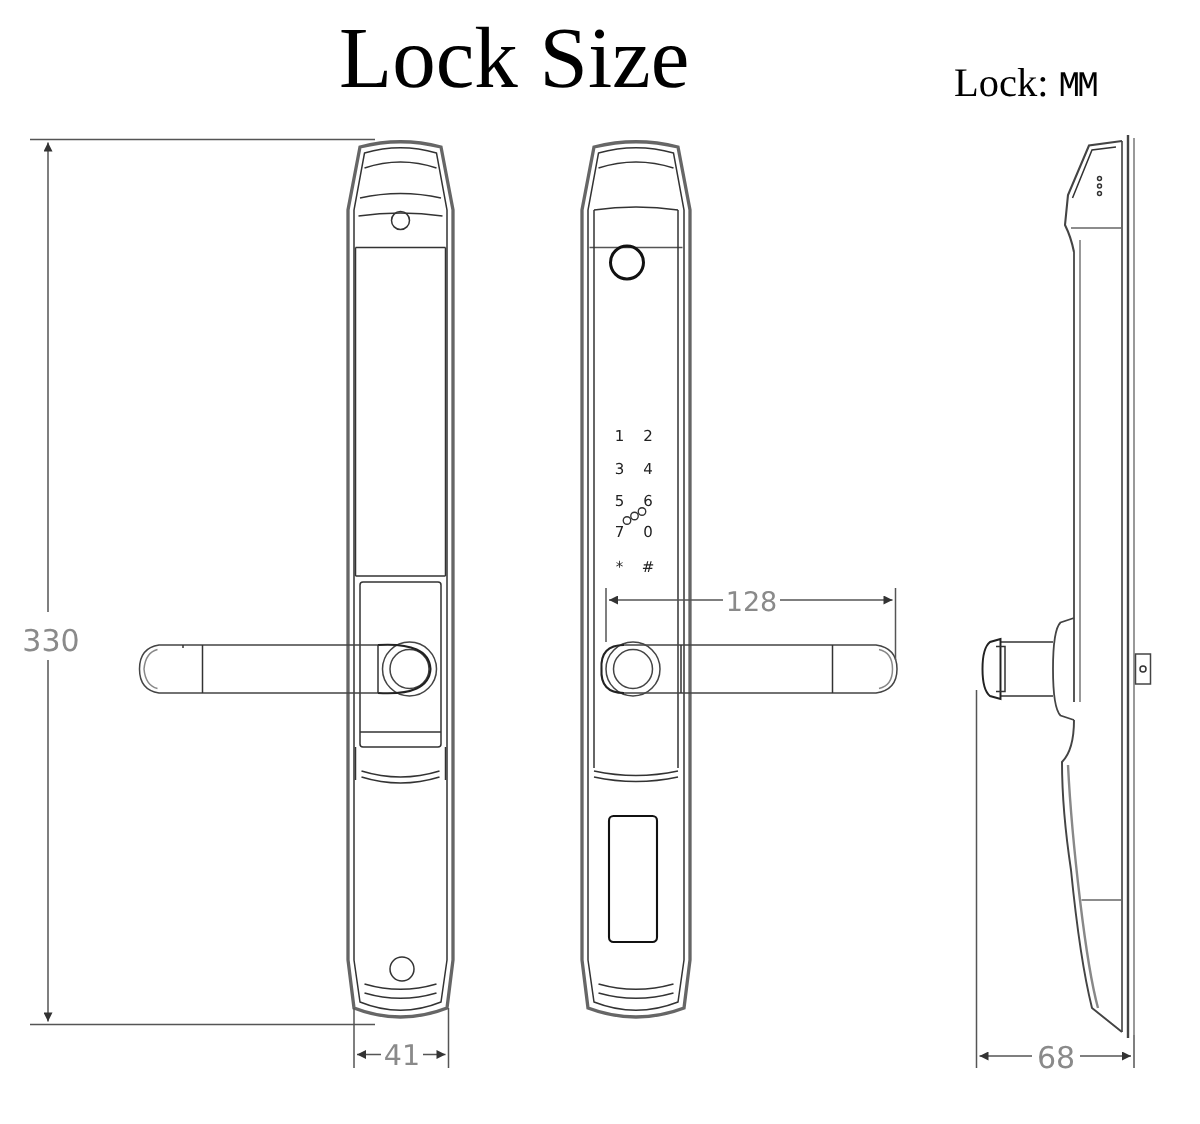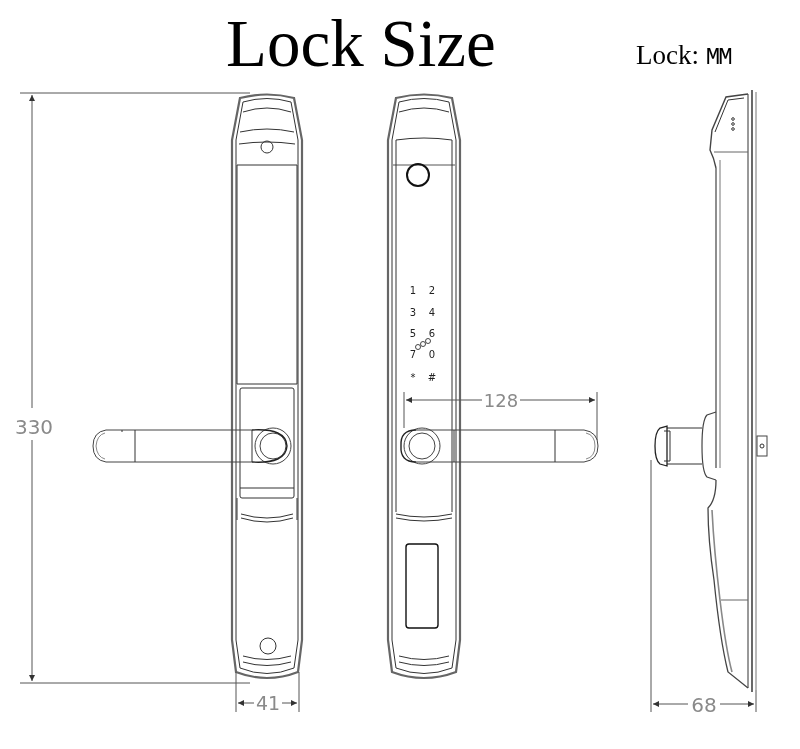--- a/index.html
+++ b/index.html
@@ -1,20 +1,20 @@
 <!DOCTYPE html>
 <html><head>
 <meta charset="utf-8">
 <style>
   html, body { margin: 0; padding: 0; background: #ffffff; }
   body { width: 800px; height: 749px; position: relative; overflow: hidden; }
   .title {
     position: absolute; left: 226px; top: 10px;
     font-family: "Liberation Serif", "DejaVu Serif", serif;
-    font-size: 67px; color: #000; line-height: 1; letter-spacing: 0px;
+    font-size: 58px; color: #000; line-height: 1; letter-spacing: 0px;
   }
   .unit {
     position: absolute; left: 636px; top: 42px;
     font-family: "Liberation Serif", "DejaVu Serif", serif;
     font-size: 27px; color: #000; line-height: 1;
   }
   .unit .mm { font-family: "Liberation Mono", "DejaVu Sans Mono", monospace; font-size: 24px; letter-spacing: -2px; margin-top: 25px; }
   svg.drawing { position: absolute; left: 0; top: 0; }
   .dimtext {
     font-family: "DejaVu Sans", "Liberation Sans", sans-serif;

